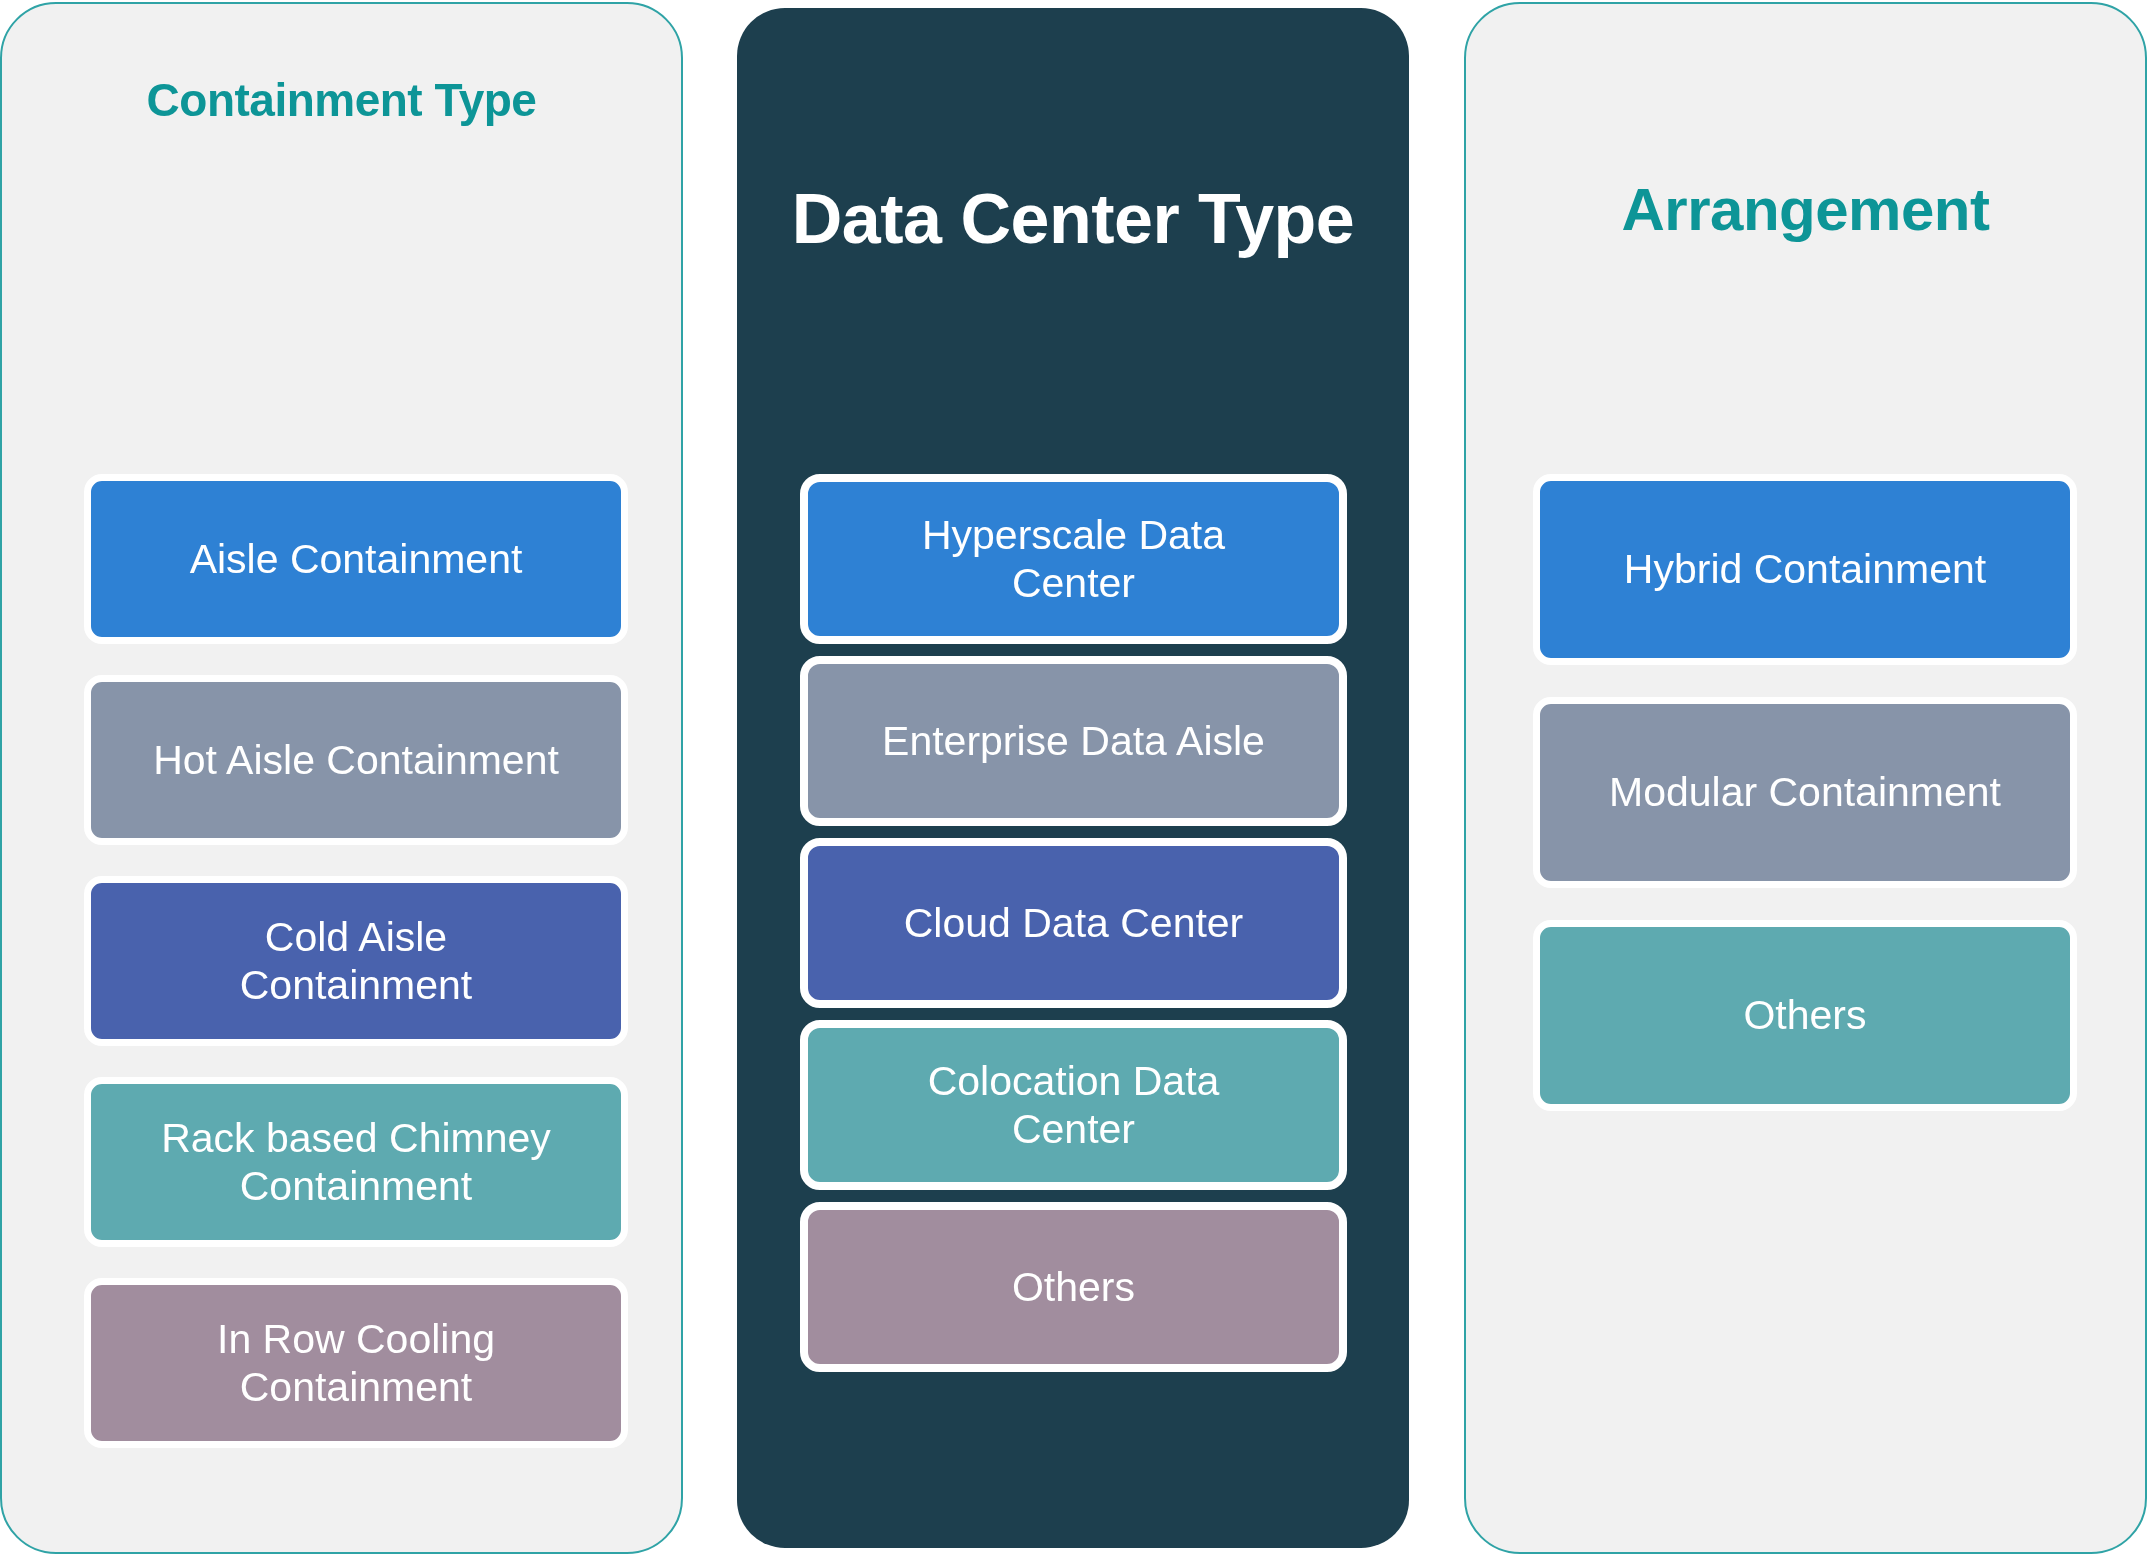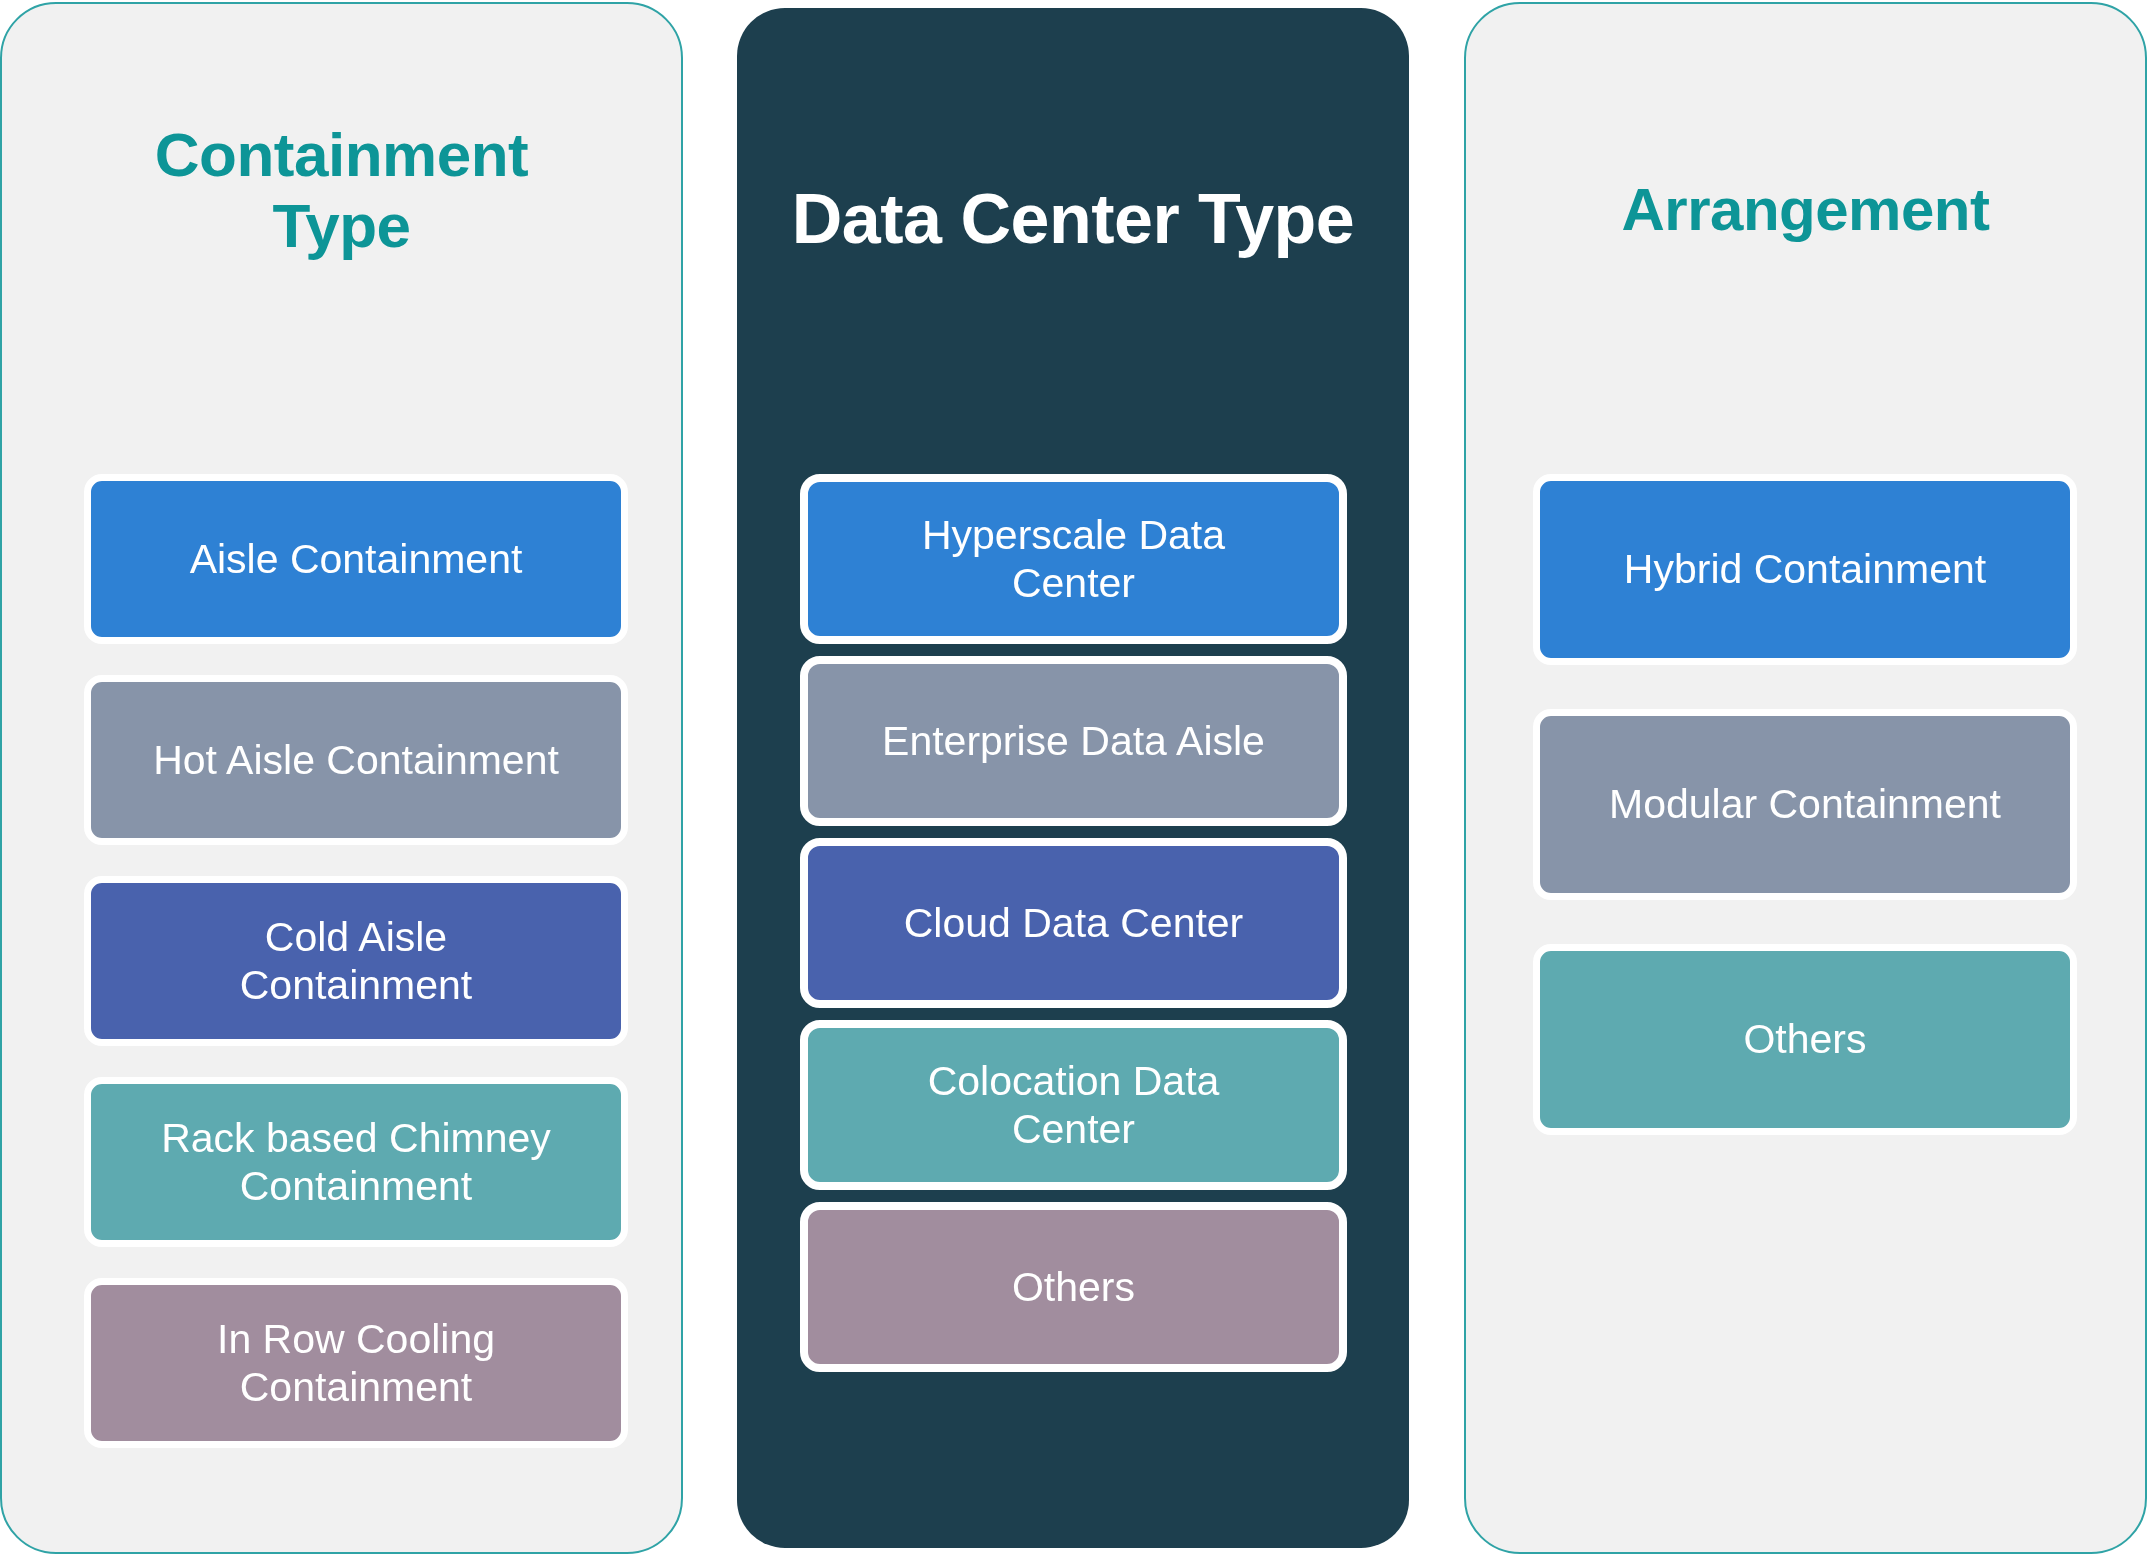--- a/index.html
+++ b/index.html
@@ -73,22 +73,22 @@
 
   .title-teal {
     color: #0d9597;
   }
 
   .title-white {
     color: #ffffff;
   }
 
   #title-containment {
-    font-size: 62px;
-    margin-top: 116px;
+    font-size: 46px;
+    margin-top: 70px;
     width: 520px;
   }
 
   #title-datacenter {
     font-size: 70px;
     margin-top: 172px;
     width: 620px;
   }
 
   #title-arrangement {
@@ -115,21 +115,21 @@
     left: 800px;
     top: 474px;
     width: 547px;
     gap: 12px;
   }
 
   #stack-arrangement {
     left: 1533px;
     top: 474px;
     width: 544px;
-    gap: 44px;
+    gap: 32px;
   }
 
   
   .item-box {
     box-sizing: border-box;
     display: flex;
     align-items: center;
     justify-content: center;
     text-align: center;
     color: #ffffff;

